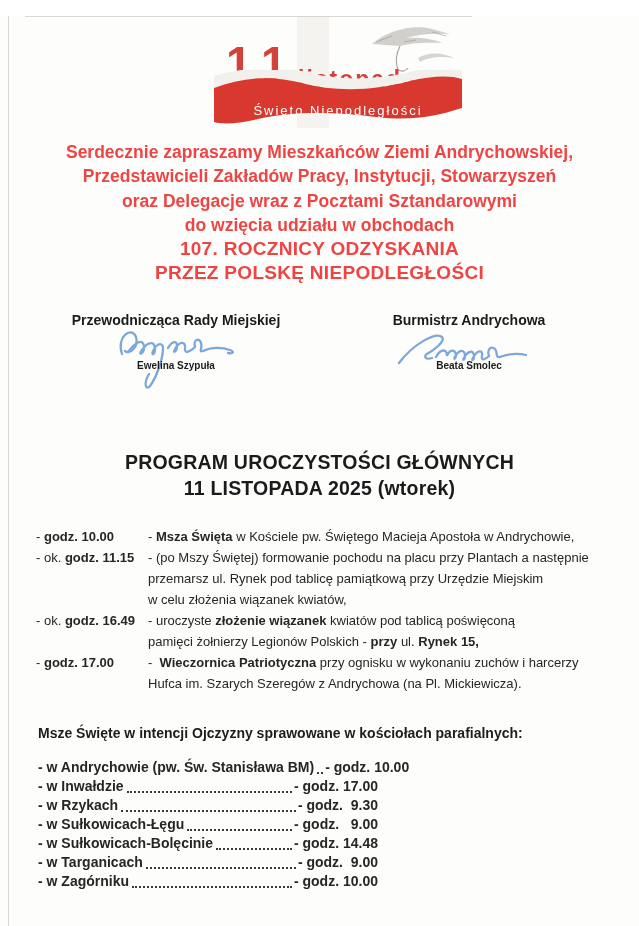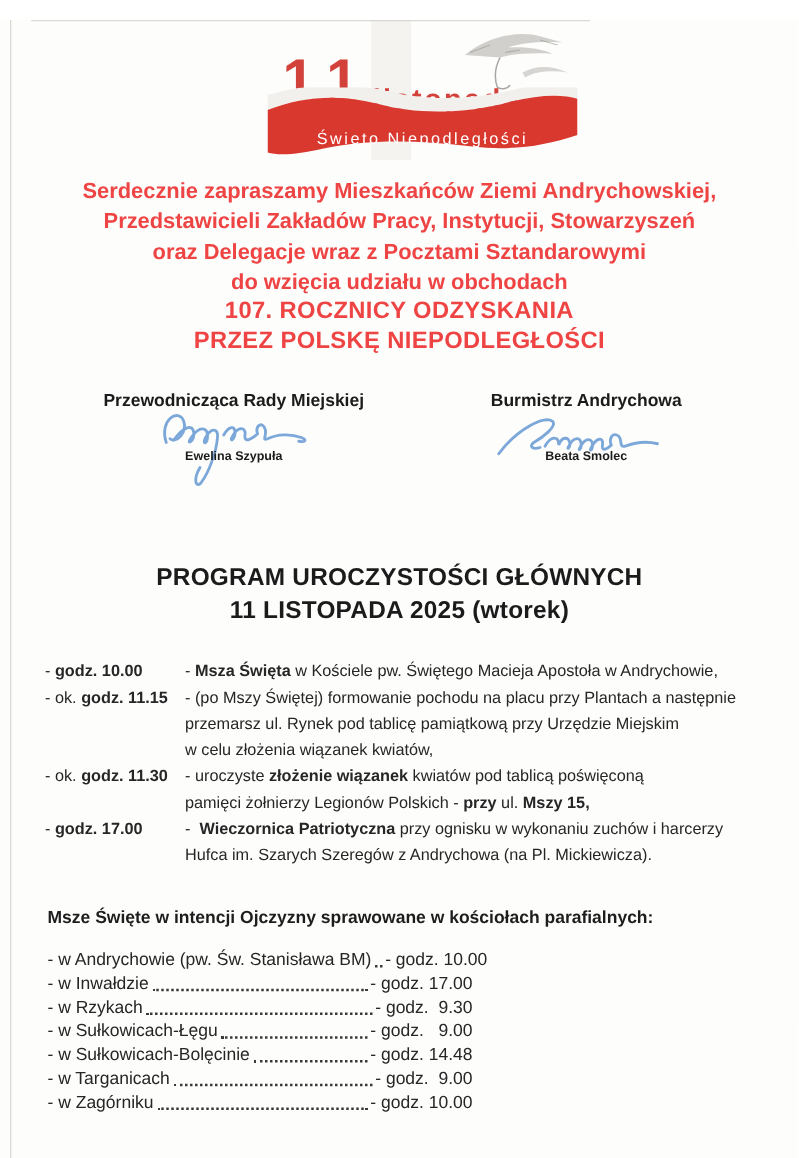--- a/index.html
+++ b/index.html
@@ -23,21 +23,21 @@
   .logo-sketch{position:absolute;left:148px;top:-4px;width:100px;height:64px;}
 
   
   .invite{position:absolute;left:0;top:124px;width:100%;text-align:center;color:#ef4444;}
   .invite p{margin:0;line-height:24.3px;}
   .invite .l{font-size:17.5px;font-weight:700;}
   .invite .a{font-size:19px;font-weight:800;letter-spacing:.3px;}
 
   
   .sig{position:absolute;top:296px;text-align:center;}
-  .sig-left{left:57px;width:260px;}
+  .sig-left{left:46px;width:260px;}
   .sig-right{left:369px;width:200px;}
   .sig-title{font-size:14px;font-weight:700;color:#1b1b1b;}
   .sig-script{position:absolute;left:50%;transform:translateX(-50%);}
   .sig-left .sig-script{top:12px;width:140px;height:72px;}
   .sig-right .sig-script{top:14px;width:150px;height:50px;}
   .sig-name{position:absolute;left:0;top:48px;width:100%;font-size:10px;font-weight:700;color:#1b1b1b;}
 
   
   .ptitle{position:absolute;left:0;top:433px;width:100%;text-align:center;
           font-size:19.5px;font-weight:700;color:#1b1b1b;letter-spacing:.2px;line-height:26px;}
@@ -46,21 +46,21 @@
   .program{position:absolute;left:36px;top:510px;width:594px;font-size:13px;line-height:21px;}
   .prow{display:flex;}
   .ptime{flex:0 0 112px;white-space:pre;}
   .pdesc{flex:1;white-space:pre-wrap;}
   .b{font-weight:700;}
 
   
   .masses{position:absolute;left:38px;top:708px;width:560px;}
   .m-heading{margin:0 0 15px 0;font-size:14px;font-weight:700;color:#1d1d1d;line-height:19px;}
   .mass-rows{width:340px;}
-  .mrow{display:flex;align-items:flex-end;font-size:14px;line-height:19px;}
+  .mrow{display:flex;align-items:flex-end;font-size:14px;line-height:19px;font-weight:bold;}
   .mplace{white-space:pre;}
   .mdots{flex:1;border-bottom:2px dotted #3a3a3a;margin:0 2px 3px 3px;min-width:6px;}
   .mtime{white-space:pre;}
 </style>
 </head>
 <body>
 
 <div class="page">
 
   <div class="scan-left"></div>
@@ -129,23 +129,23 @@
       <span class="ptime"><span>- </span><span class="b">godz. 10.00</span></span>
       <span class="pdesc"><span>- </span><span class="b">Msza Święta</span><span> w Kościele pw. Świętego Macieja Apostoła w Andrychowie,</span></span>
     </div>
     <div class="prow">
       <span class="ptime"><span>- ok. </span><span class="b">godz. 11.15</span></span>
       <span class="pdesc"><span>- (po Mszy Świętej) formowanie pochodu na placu przy Plantach a następnie
 przemarsz ul. Rynek pod tablicę pamiątkową przy Urzędzie Miejskim
 w celu złożenia wiązanek kwiatów,</span></span>
     </div>
     <div class="prow">
-      <span class="ptime"><span>- ok. </span><span class="b">godz. 11.30</span></span>
+      <span class="ptime"><span>- ok. </span><span class="b">godz. 16.49</span></span>
       <span class="pdesc"><span>- uroczyste </span><span class="b">złożenie wiązanek</span><span> kwiatów pod tablicą poświęconą
-pamięci żołnierzy Legionów Polskich - </span><span class="b">przy</span><span> ul. </span><span class="b">Mszy 15,</span></span>
+pamięci żołnierzy Legionów Polskich - </span><span class="b">przy</span><span> ul. </span><span class="b">Rynek 15,</span></span>
     </div>
     <div class="prow">
       <span class="ptime"><span>- </span><span class="b">godz. 17.00</span></span>
       <span class="pdesc"><span>-  </span><span class="b">Wieczornica Patriotyczna</span><span> przy ognisku w wykonaniu zuchów i harcerzy
 Hufca im. Szarych Szeregów z Andrychowa (na Pl. Mickiewicza).</span></span>
     </div>
   </section>
 
   <section class="masses">
     <p class="m-heading">Msze Święte w intencji Ojczyzny sprawowane w kościołach parafialnych:</p>

